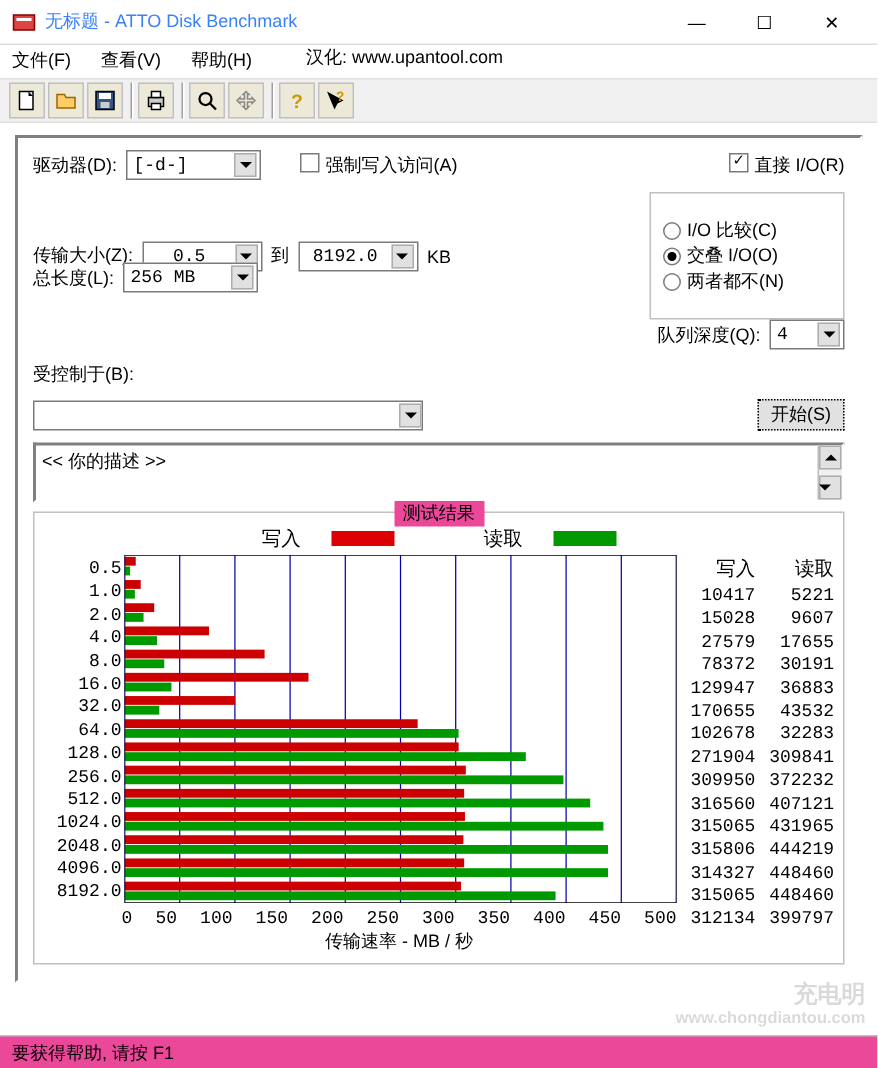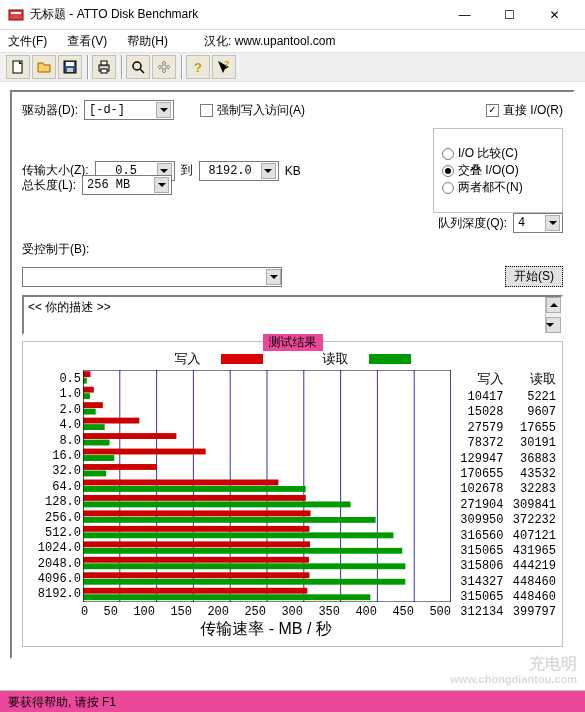--- a/index.html
+++ b/index.html
@@ -1,36 +1,36 @@
 <!DOCTYPE html>
 <html><head>
 <meta charset="utf-8">
 <style>
 * { box-sizing: border-box; margin: 0; padding: 0; }
 body { font-family: "Microsoft YaHei", "SimSun", Arial, sans-serif; font-size: 12px; background: #fff; width: 585px; height: 712px; overflow: hidden; position: relative; }
 .titlebar { height: 30px; background: #fff; border-bottom: 1px solid #ddd; display: flex; align-items: center; padding: 0 8px; }
 .titlebar .icon { width: 16px; height: 16px; margin-right: 6px; }
-.titlebar .title { flex: 1; font-size: 12px; color: #000000; }
+.titlebar .title { flex: 1; font-size: 12px; color: #3b82f6; }
 .titlebar .winbtn { width: 45px; height: 29px; display: flex; align-items: center; justify-content: center; cursor: pointer; }
-.menubar { height: 22px; display: flex; align-items: center; padding: 0 4px; gap: 12px; font-size: 12px; }
+.menubar { height: 22px; display: flex; align-items: flex-start; padding: 0 4px; gap: 12px; font-size: 12px; }
 .menubar .menuitem { padding: 2px 4px; cursor: pointer; }
 .menubar .hanhua { margin-left: 20px; color: #000; }
 .toolbar { height: 30px; display: flex; align-items: center; padding: 2px 6px; gap: 0; border-top: 1px solid #e0e0e0; border-bottom: 1px solid #e0e0e0; background: #f0f0f0; }
 .tbtn { width: 24px; height: 24px; border: 1px solid #c0c0c0; background: #ece9d8; display: flex; align-items: center; justify-content: center; cursor: pointer; margin-right: 2px; }
 .tsep { width: 6px; height: 24px; border-left: 1px solid #a0a0a0; border-right: 1px solid #fff; margin: 0 3px; width: 2px; }
 .tbtn svg { width: 16px; height: 16px; }
 .main { padding: 8px 10px; }
 .groupbox { border: 1px solid #c0c0c0; padding: 8px 10px 10px 10px; position: relative; }
 .groupbox.sunken { border: 2px solid; border-color: #808080 #fff #fff #808080; }
 .row { display: flex; align-items: center; margin-bottom: 8px; gap: 6px; }
 .label { font-size: 12px; }
 .combo { border: 1px solid #7a7a7a; background: #fff; height: 20px; display: flex; align-items: center; padding: 0 2px 0 4px; font-size: 12px; font-family: "Courier New", monospace; }
 .combo .arrow { margin-left: auto; width: 15px; height: 16px; background: #e1e1e1; border: 1px solid #adadad; display: flex; align-items: center; justify-content: center; }
 .combo .arrow::after { content: ""; border-left: 4px solid transparent; border-right: 4px solid transparent; border-top: 4px solid #000; }
-.checkbox { display: flex; align-items: center; gap: 4px; }
+.checkbox { display: flex; gap: 4px; }
 .checkbox .box { width: 13px; height: 13px; border: 1px solid #7a7a7a; background: #fff; display: flex; align-items: center; justify-content: center; font-size: 10px; line-height: 1; }
 .radio { display: flex; align-items: center; gap: 4px; }
 .radio .circ { width: 12px; height: 12px; border: 1px solid #7a7a7a; border-radius: 50%; background: #fff; display: flex; align-items: center; justify-content: center; }
 .radio .circ.checked::after { content: ""; width: 6px; height: 6px; background: #000; border-radius: 50%; }
 .rightcol { margin-left: auto; }
 .radiobox { border: 1px solid #c0c0c0; padding: 16px 8px; }
 .inputwide { border: 1px solid #7a7a7a; background: #fff; height: 20px; width: 260px; display:flex; align-items:center; }
 .btn { border: 1px solid #adadad; background: #e1e1e1; padding: 2px 10px; cursor: pointer; font-size: 12px; }
 .btn.dotted { border: 1px dotted #000; background: #e1e1e1; padding: 1px 8px; }
 .textarea { border: 2px solid; border-color: #808080 #fff #fff #808080; background: #fff; height: 40px; padding: 2px 4px; font-size: 12px; position: relative; }
@@ -47,21 +47,21 @@
 .chartwrap { display: flex; }
 .ylabels { width: 52px; text-align: right; font-family: "Courier New", monospace; font-size: 12px; line-height: 15.4px; padding-top: 2px; }
 .ylabels div { height: 15.4px; }
 .chart { flex: 1; position: relative; height: 232px; margin-left: 2px; }
 .numcols { width: 120px; font-family: "Courier New", monospace; font-size: 12px; }
 .numcols .hdr { display: flex; font-family: "Microsoft YaHei"; font-size: 13px; text-align: right; margin-bottom: 2px; }
 .numcols .hdr span { flex: 1; }
 .numcols .datarow { display: flex; height: 15.4px; }
 .numcols .datarow span { flex: 1; text-align: right; }
 .xaxis { display: flex; font-family: "Courier New", monospace; font-size: 12px; margin-top: 2px; margin-left: 52px; width: 370px; justify-content: space-between; }
-.xlabel { text-align: center; font-size: 16px; margin-top: 0; margin-left: 52px; width: 370px; }
+.xlabel { text-align: center; font-size: 12px; margin-top: 0; margin-left: 52px; width: 370px; }
 .statusbar { position: absolute; bottom: 0; left: 0; right: 0; height: 22px; border-top: 1px solid #c0c0c0; background: #ec4899; padding: 3px 8px; font-size: 12px; }
 .watermark { position: absolute; right: 8px; bottom: 26px; font-size: 16px; color: rgba(0,0,0,0.15); font-weight: bold; text-align: right; line-height: 1.2; pointer-events: none; }
 .watermark .sub { font-size: 11px; }
 </style>
 </head>
 <body>
 
 <div class="titlebar">
   <span class="icon">
     <svg viewBox="0 0 16 16">

